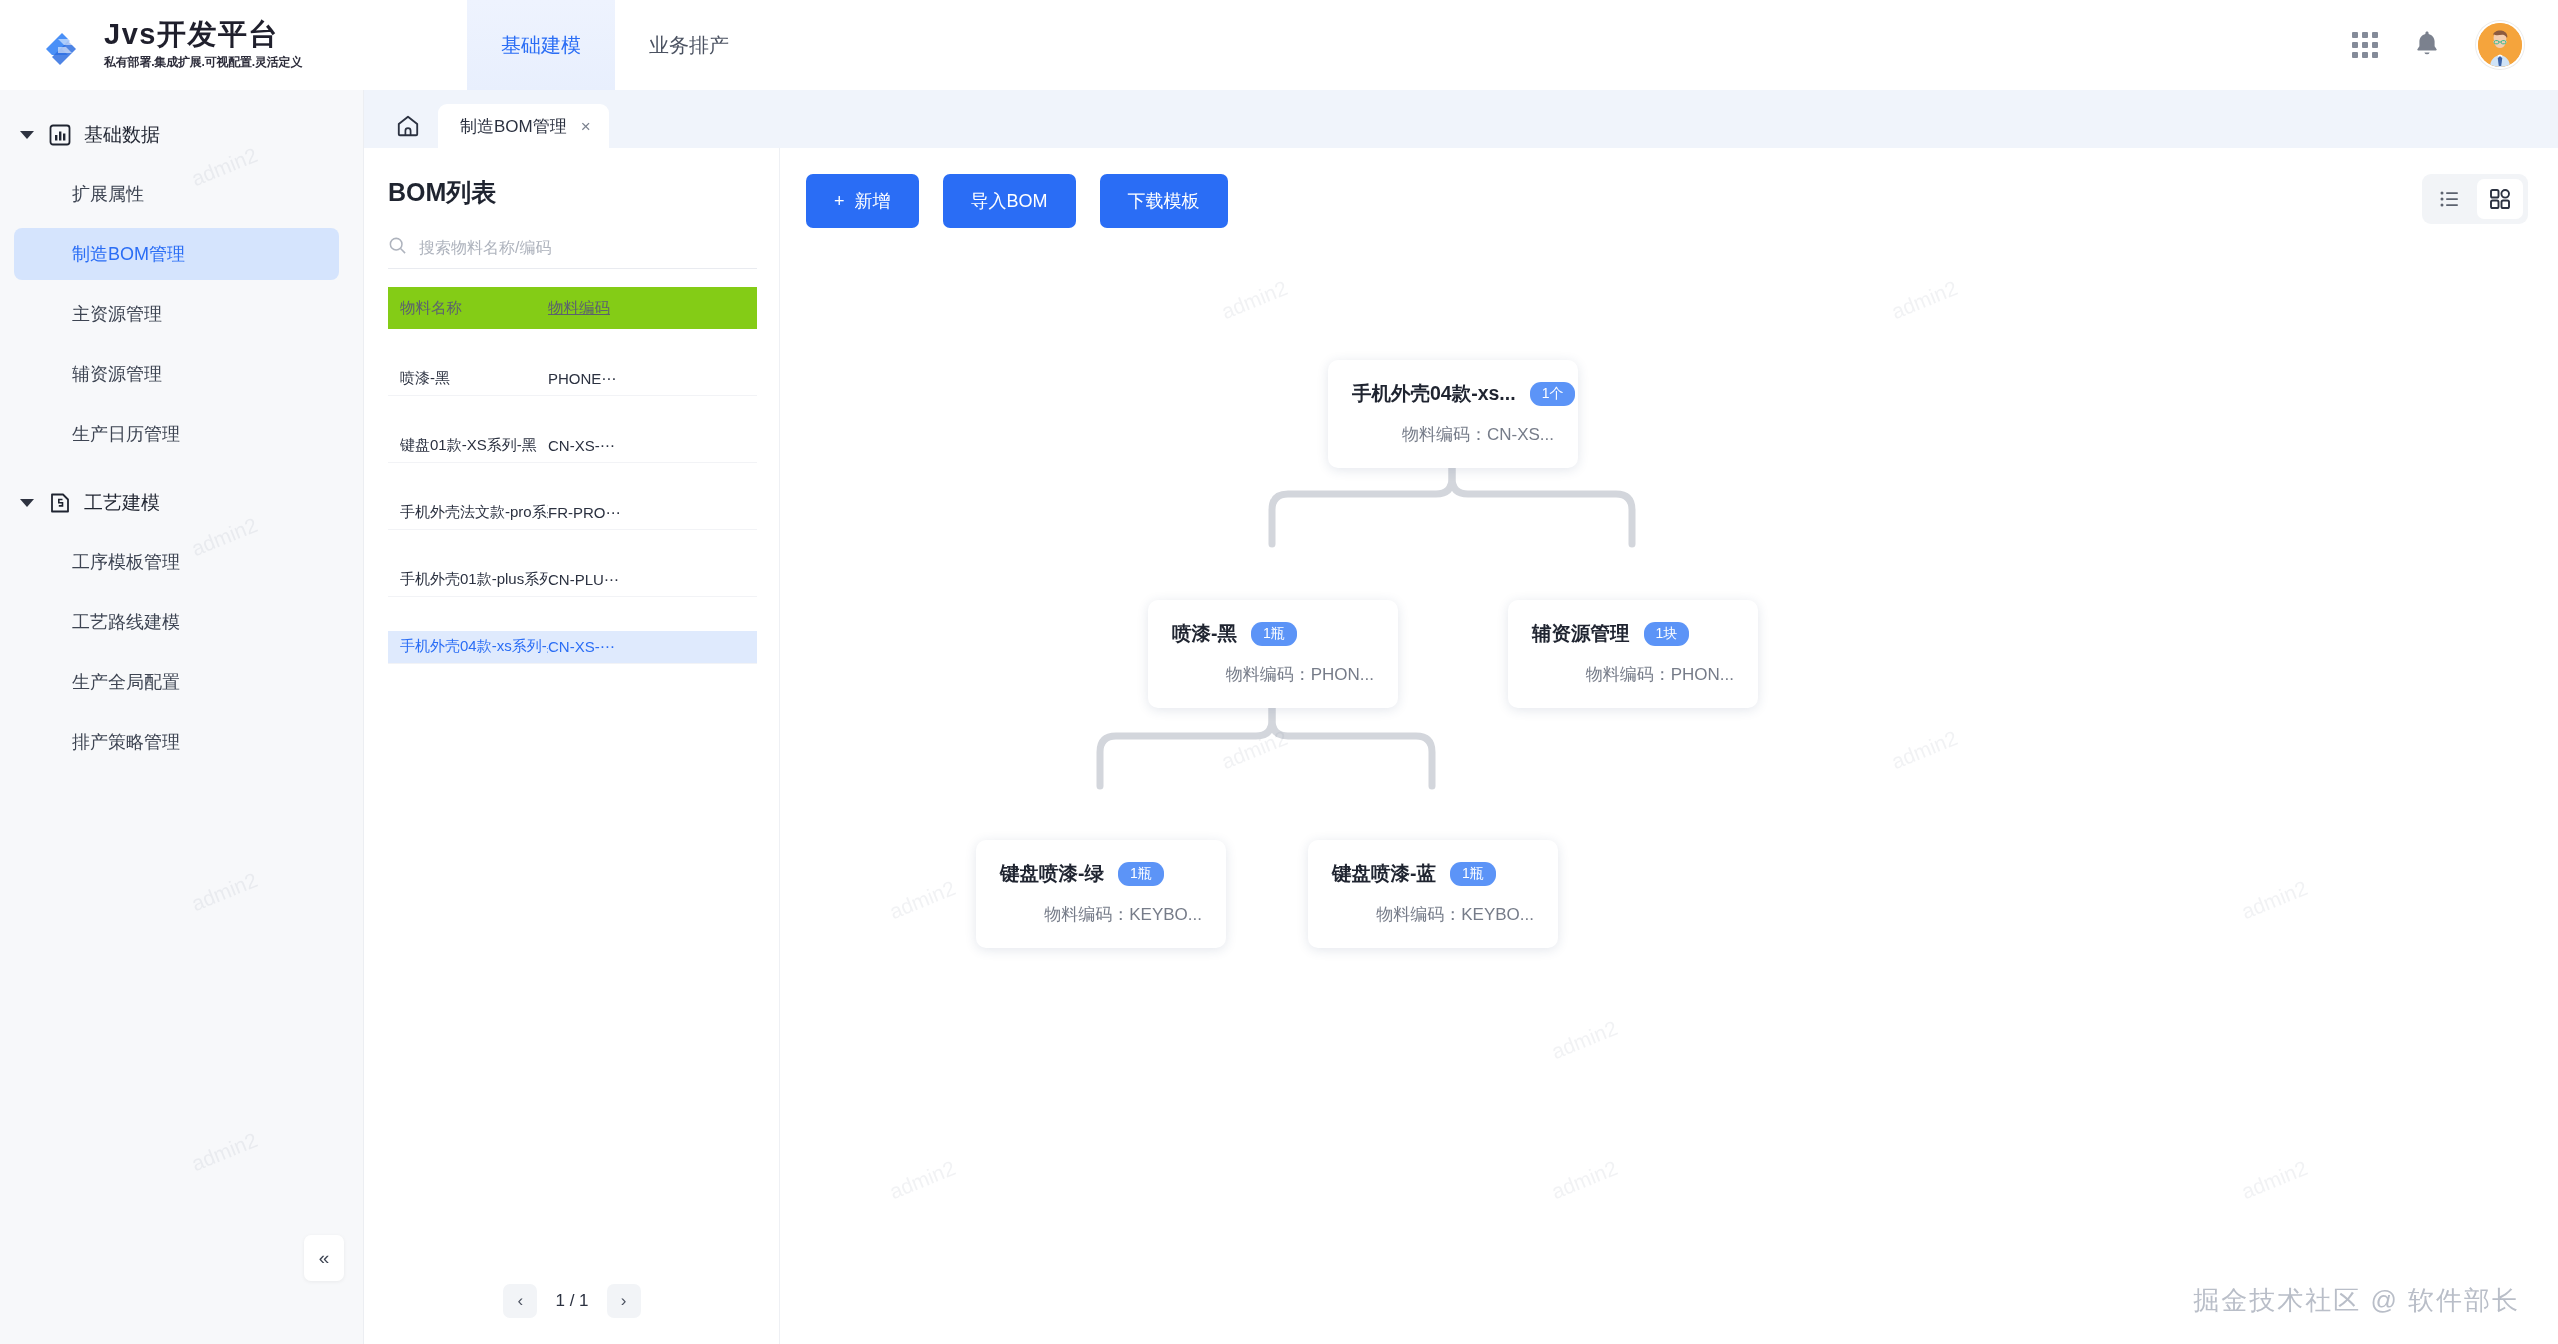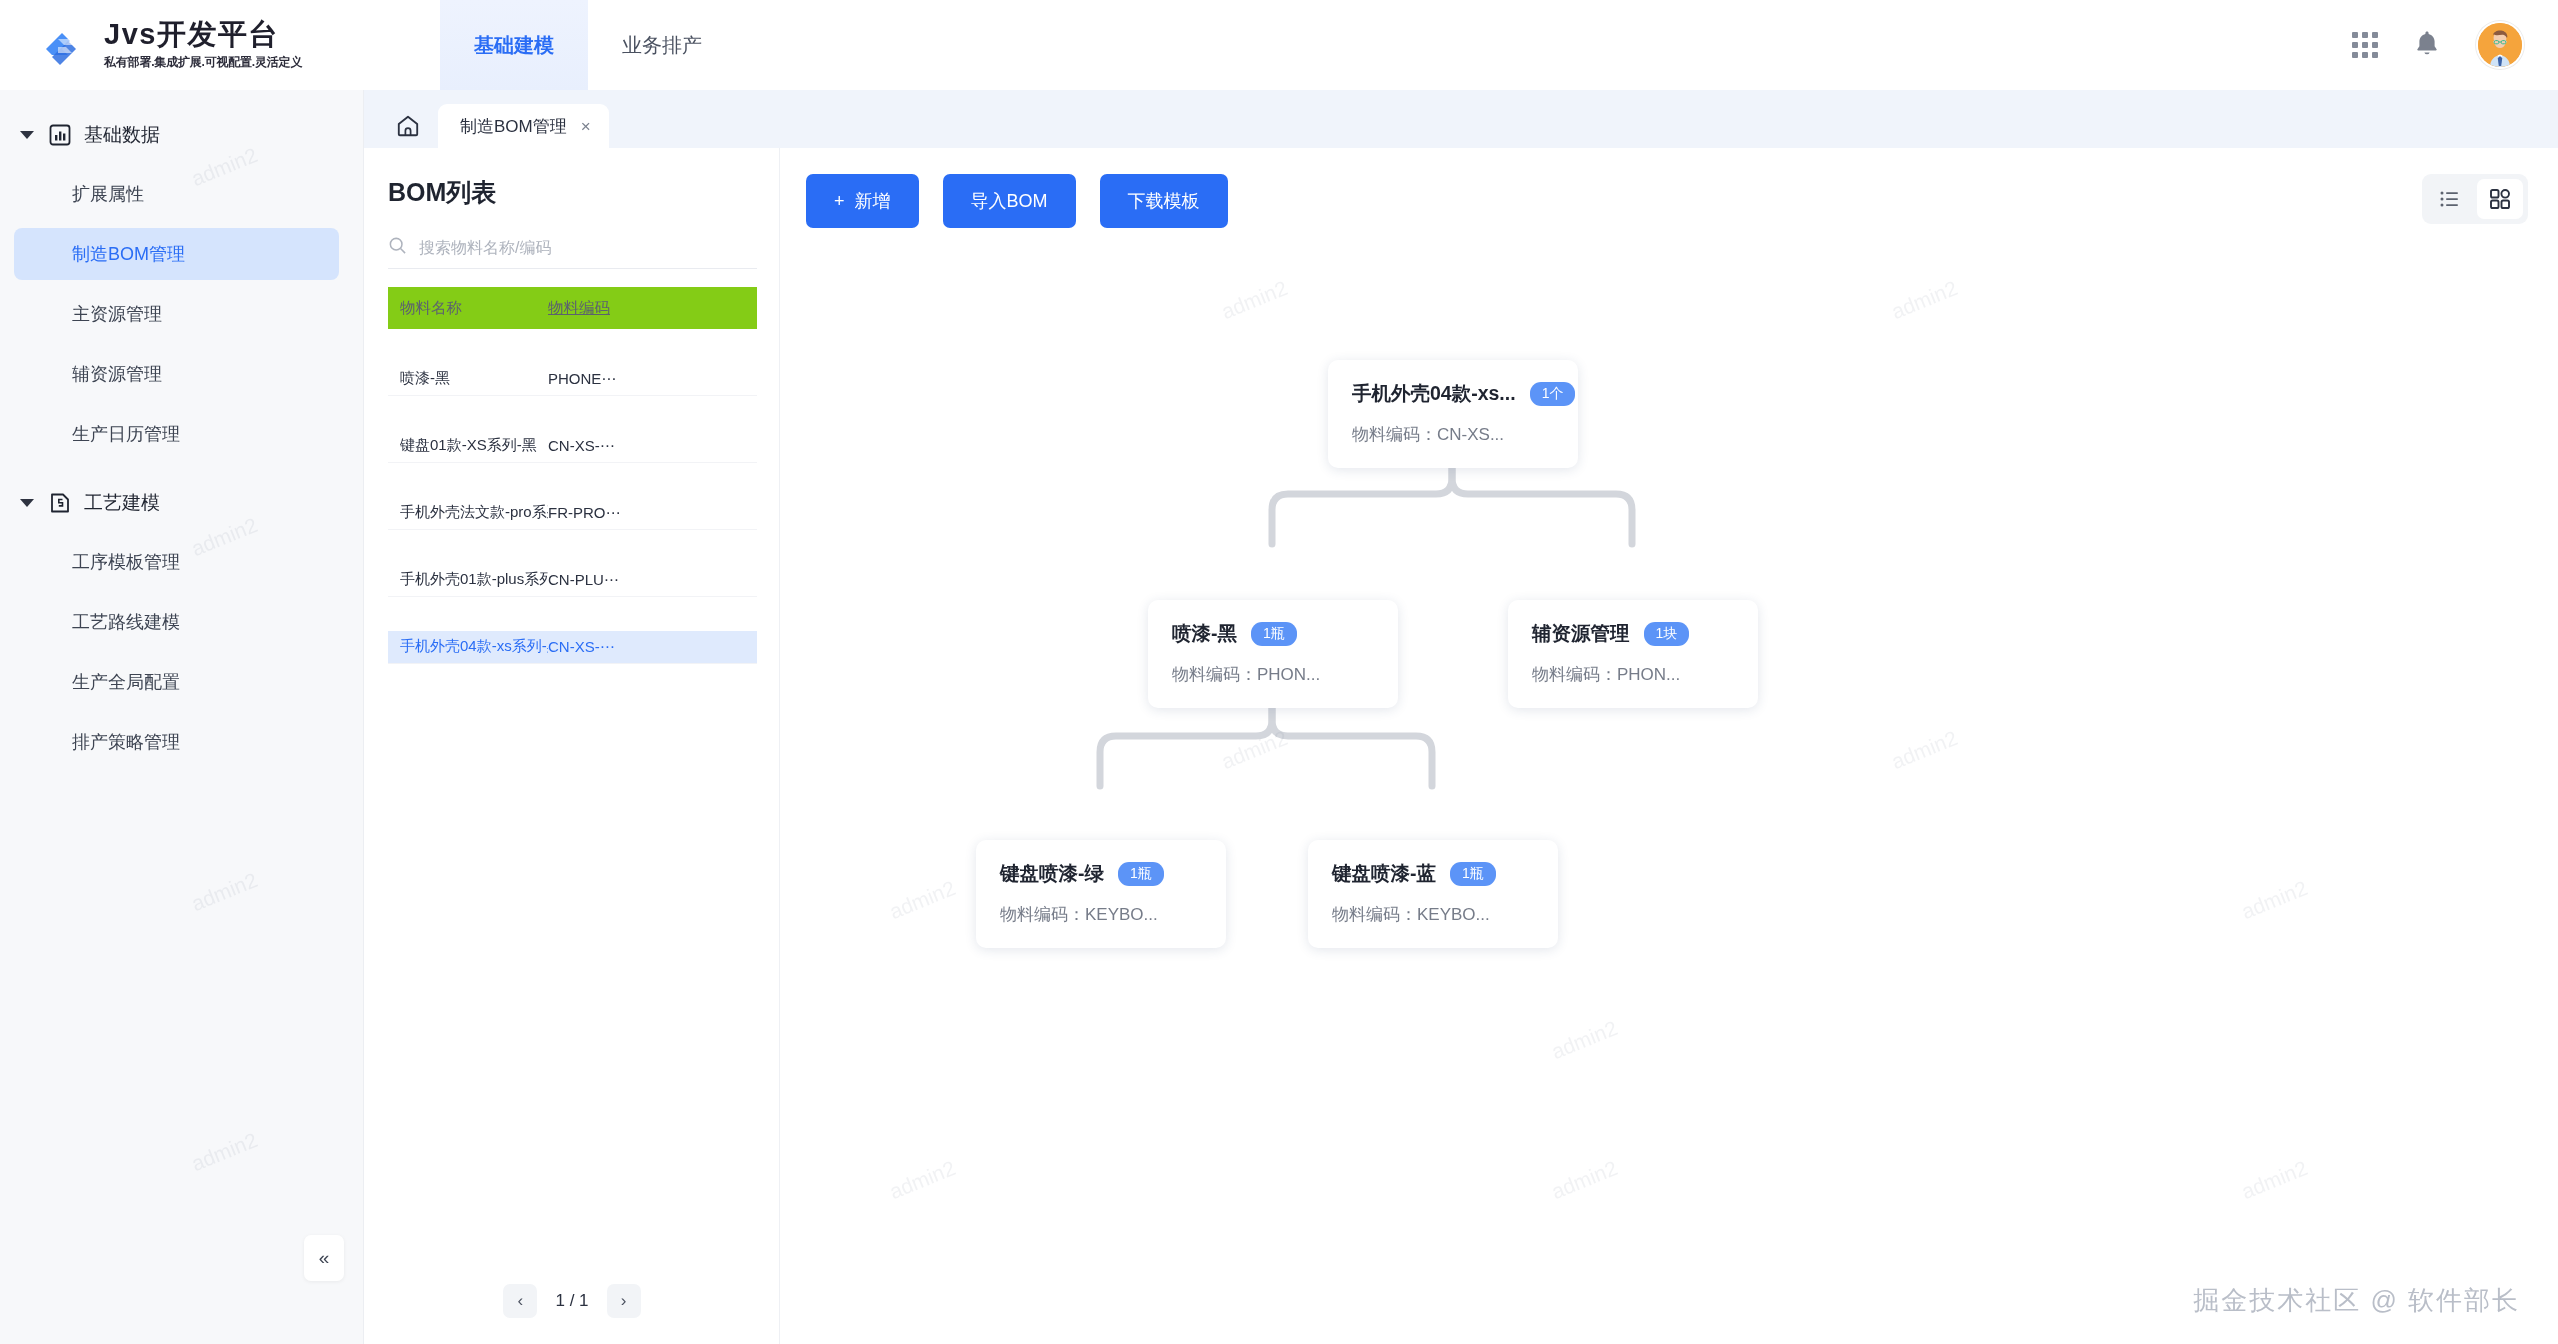--- a/index.html
+++ b/index.html
@@ -37,22 +37,23 @@
 
   .header-tabs {
     height: 90px; display: flex; align-items: stretch;
   }
   .htab {
     display: flex; align-items: center; justify-content: center;
     padding: 0 34px; font-size: 20px; color: #4a5160;
     cursor: pointer; position: relative;
   }
   .htab.active {
-    color: #2a6df5; font-weight: 700;
+    color: #2a6df5; font-weight: 400;
     background: linear-gradient(180deg, #eef3fe 0%, #e8effd 100%);
+    margin-left: 27px;
   }
 
   .header-spacer { flex: 1 1 auto; height: 90px; }
 
   .header-right {
     display: flex; align-items: center; gap: 36px;
     padding-right: 34px; height: 90px;
   }
   .grid-icon { display: grid; grid-template-columns: repeat(3, 6px); gap: 4px; cursor: pointer; }
   .grid-icon i { width: 6px; height: 6px; background: #848b99; border-radius: 1px; display: block; }
@@ -170,21 +171,21 @@
     position: absolute; top: 26px; right: 30px; z-index: 5;
     background: #f2f4f7; border-radius: 9px; padding: 5px;
     display: flex; gap: 4px;
   }
   .vt-btn {
     width: 46px; height: 40px; border-radius: 7px;
     display: flex; align-items: center; justify-content: center; cursor: pointer;
   }
   .vt-btn.active { background: #ffffff; }
 
-  .tree { position: absolute; inset: 0; }
+  .tree { position: absolute; inset: 0; text-align: right; }
   .node {
     position: absolute; background: #ffffff; border-radius: 10px;
     box-shadow: 0 2px 12px rgba(40,60,110,.13);
     padding: 20px 24px 22px 24px; z-index: 3;
   }
   .node-head { display: flex; align-items: center; gap: 14px; }
   .node-name { font-size: 19.5px; font-weight: 700; color: #1f2430; white-space: nowrap; }
   .badge {
     background: #5c94f7; color: #ffffff; font-size: 14px;
     border-radius: 11px; padding: 3px 12px; white-space: nowrap; font-weight: 500;

